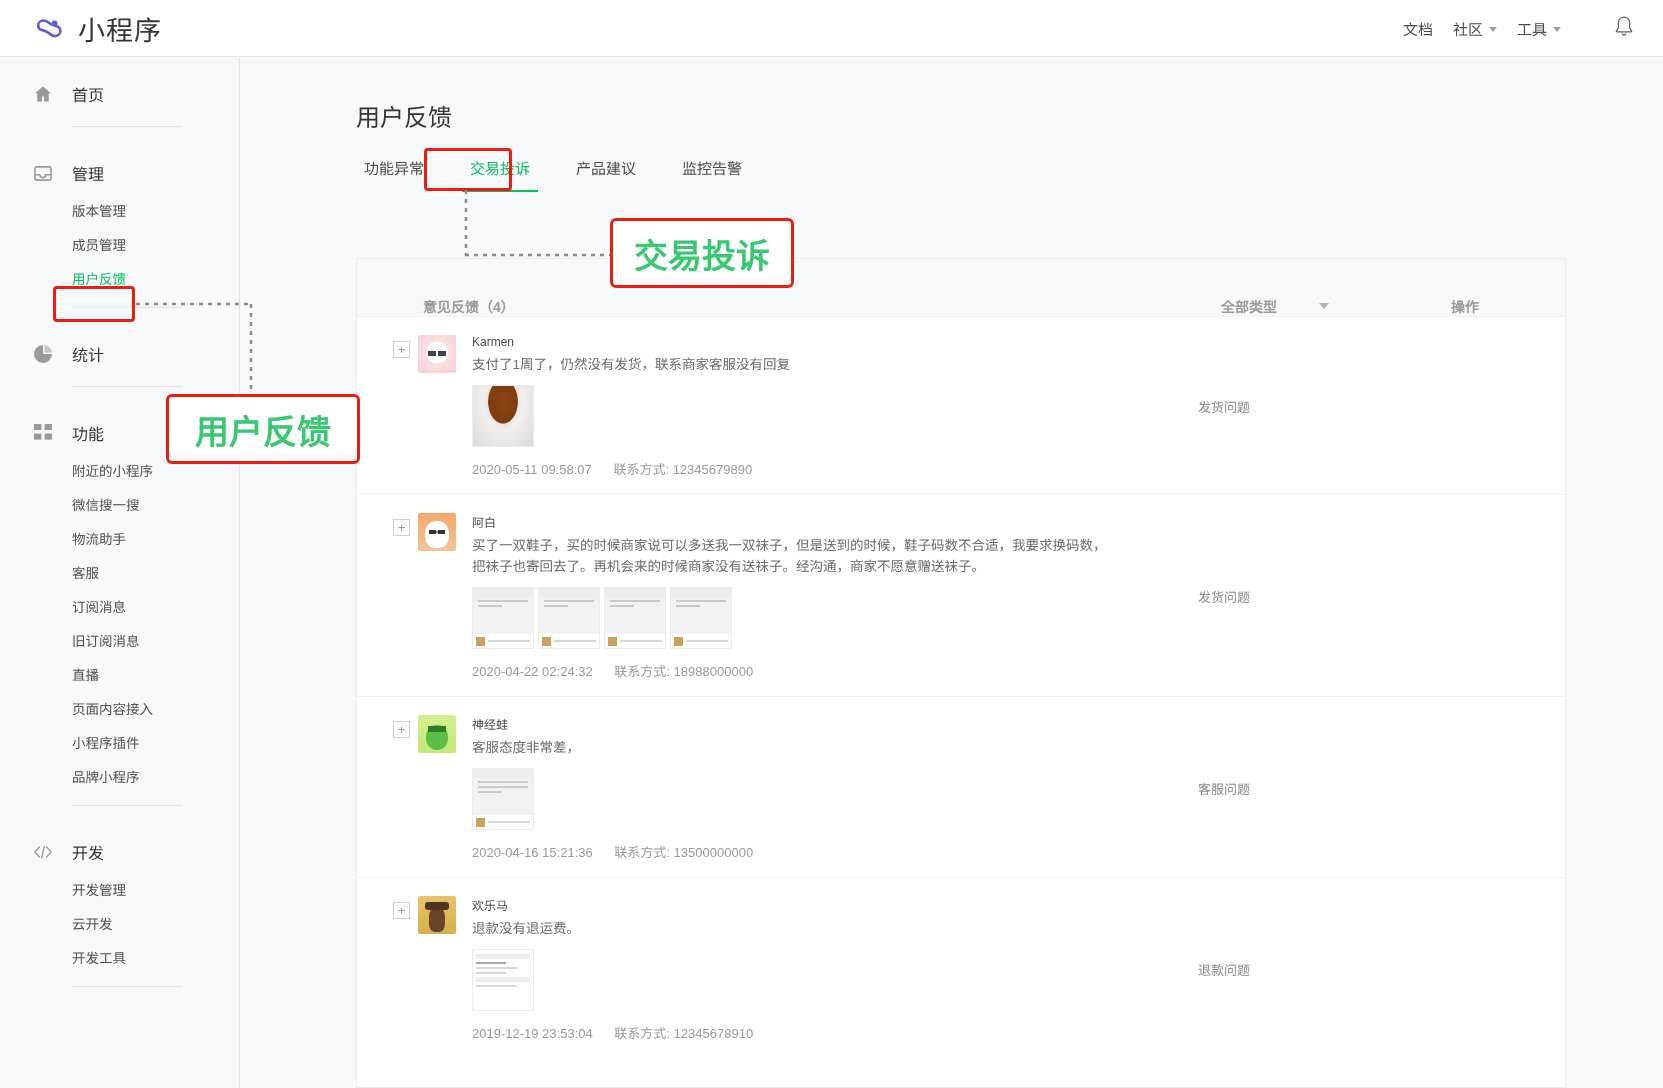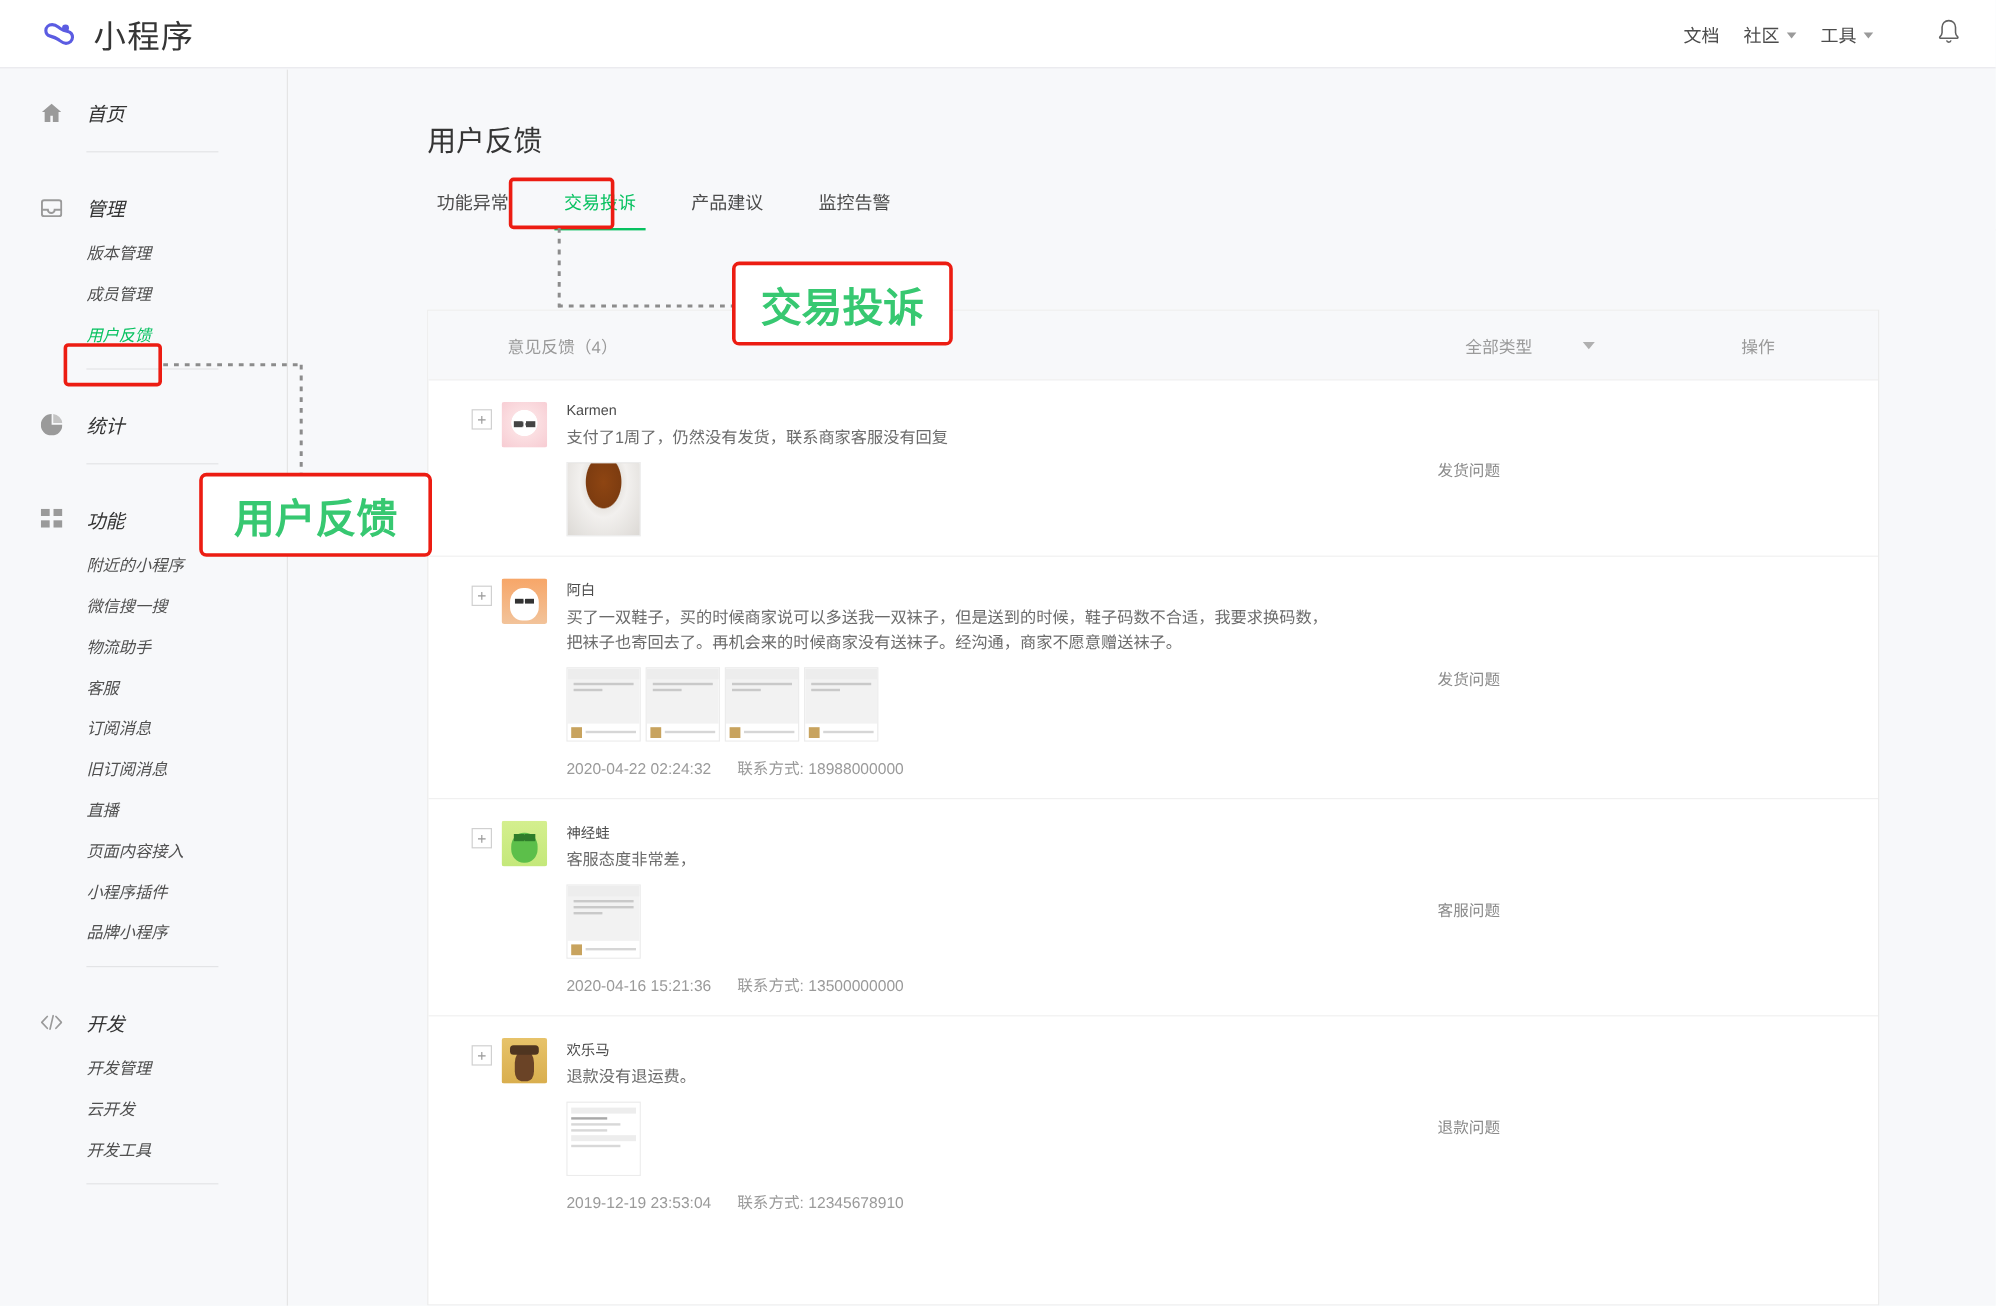--- a/index.html
+++ b/index.html
@@ -35,21 +35,21 @@
     border-top: 5px solid #9a9a9a;
     position: relative; top: 1px;
   }
   .bell { margin-left: 52px; cursor: pointer; }
 
   
   .sidebar {
     position: absolute; left: 0; top: 58px; width: 240px; height: 1030px;
     background: #f7f8fa; border-right: 1px solid #e5e5e5;
   }
-  .nav-group { padding-top: 14px; font-style: italic; }
+  .nav-group { padding-top: 14px; }
   .nav-head {
     display: flex; align-items: center;
     height: 44px; padding-left: 34px; cursor: pointer;
   }
   .nav-head-icon {
     width: 18px; height: 18px; margin-right: 20px;
     display: flex; align-items: center; justify-content: center;
     color: #9a9a9a;
   }
   .nav-head-label { font-size: 16px; color: #353535; }
@@ -84,22 +84,23 @@
     height: 1px; background: #e5e5e5; z-index: -1;
   }
 
   .panel {
     position: absolute; left: 115px; top: 200px;
     width: 1210px; height: 830px;
     background: #ffffff; border: 1px solid #ececec;
   }
   .table-head {
     height: 58px; background: #f7f8fa;
-    display: flex; align-items: center;
+    display: flex; align-items: flex-end;
     border-bottom: 1px solid #f0f0f0;
+    font-weight: bold;
   }
   .th-feedback { font-size: 14px; color: #9a9a9a; margin-left: 66px; }
   .th-type {
     font-size: 14px; color: #9a9a9a; margin-left: auto;
     display: flex; align-items: center; cursor: pointer;
   }
   .th-type .caret2 {
     width: 0; height: 0; margin-left: 42px;
     border-left: 5px solid transparent;
     border-right: 5px solid transparent;
@@ -395,20 +396,25 @@
       <div class="avatar">
           <div class="av-karmen"></div>
         </div>
       <div class="body-col">
         <div class="uname">Karmen</div>
         <div class="ucontent">支付了1周了，仍然没有发货，联系商家客服没有回复</div>
         <div class="thumbs">
           <div class="thumb">
               <div class="pic-coffee"></div>
             </div>
+        </div>
+        <div class="meta">
+          <span>2020-05-11 09:58:07</span>
+          <span class="contact">联系方式:</span>
+          <span>12345679890</span>
         </div>
       </div>
       <div class="type-col">发货问题</div>
       <div class="action-col"></div>
     </div>
 
     <div class="row">
       <div class="expand">+</div>
       <div class="avatar">
           <div class="av-bai"></div>

